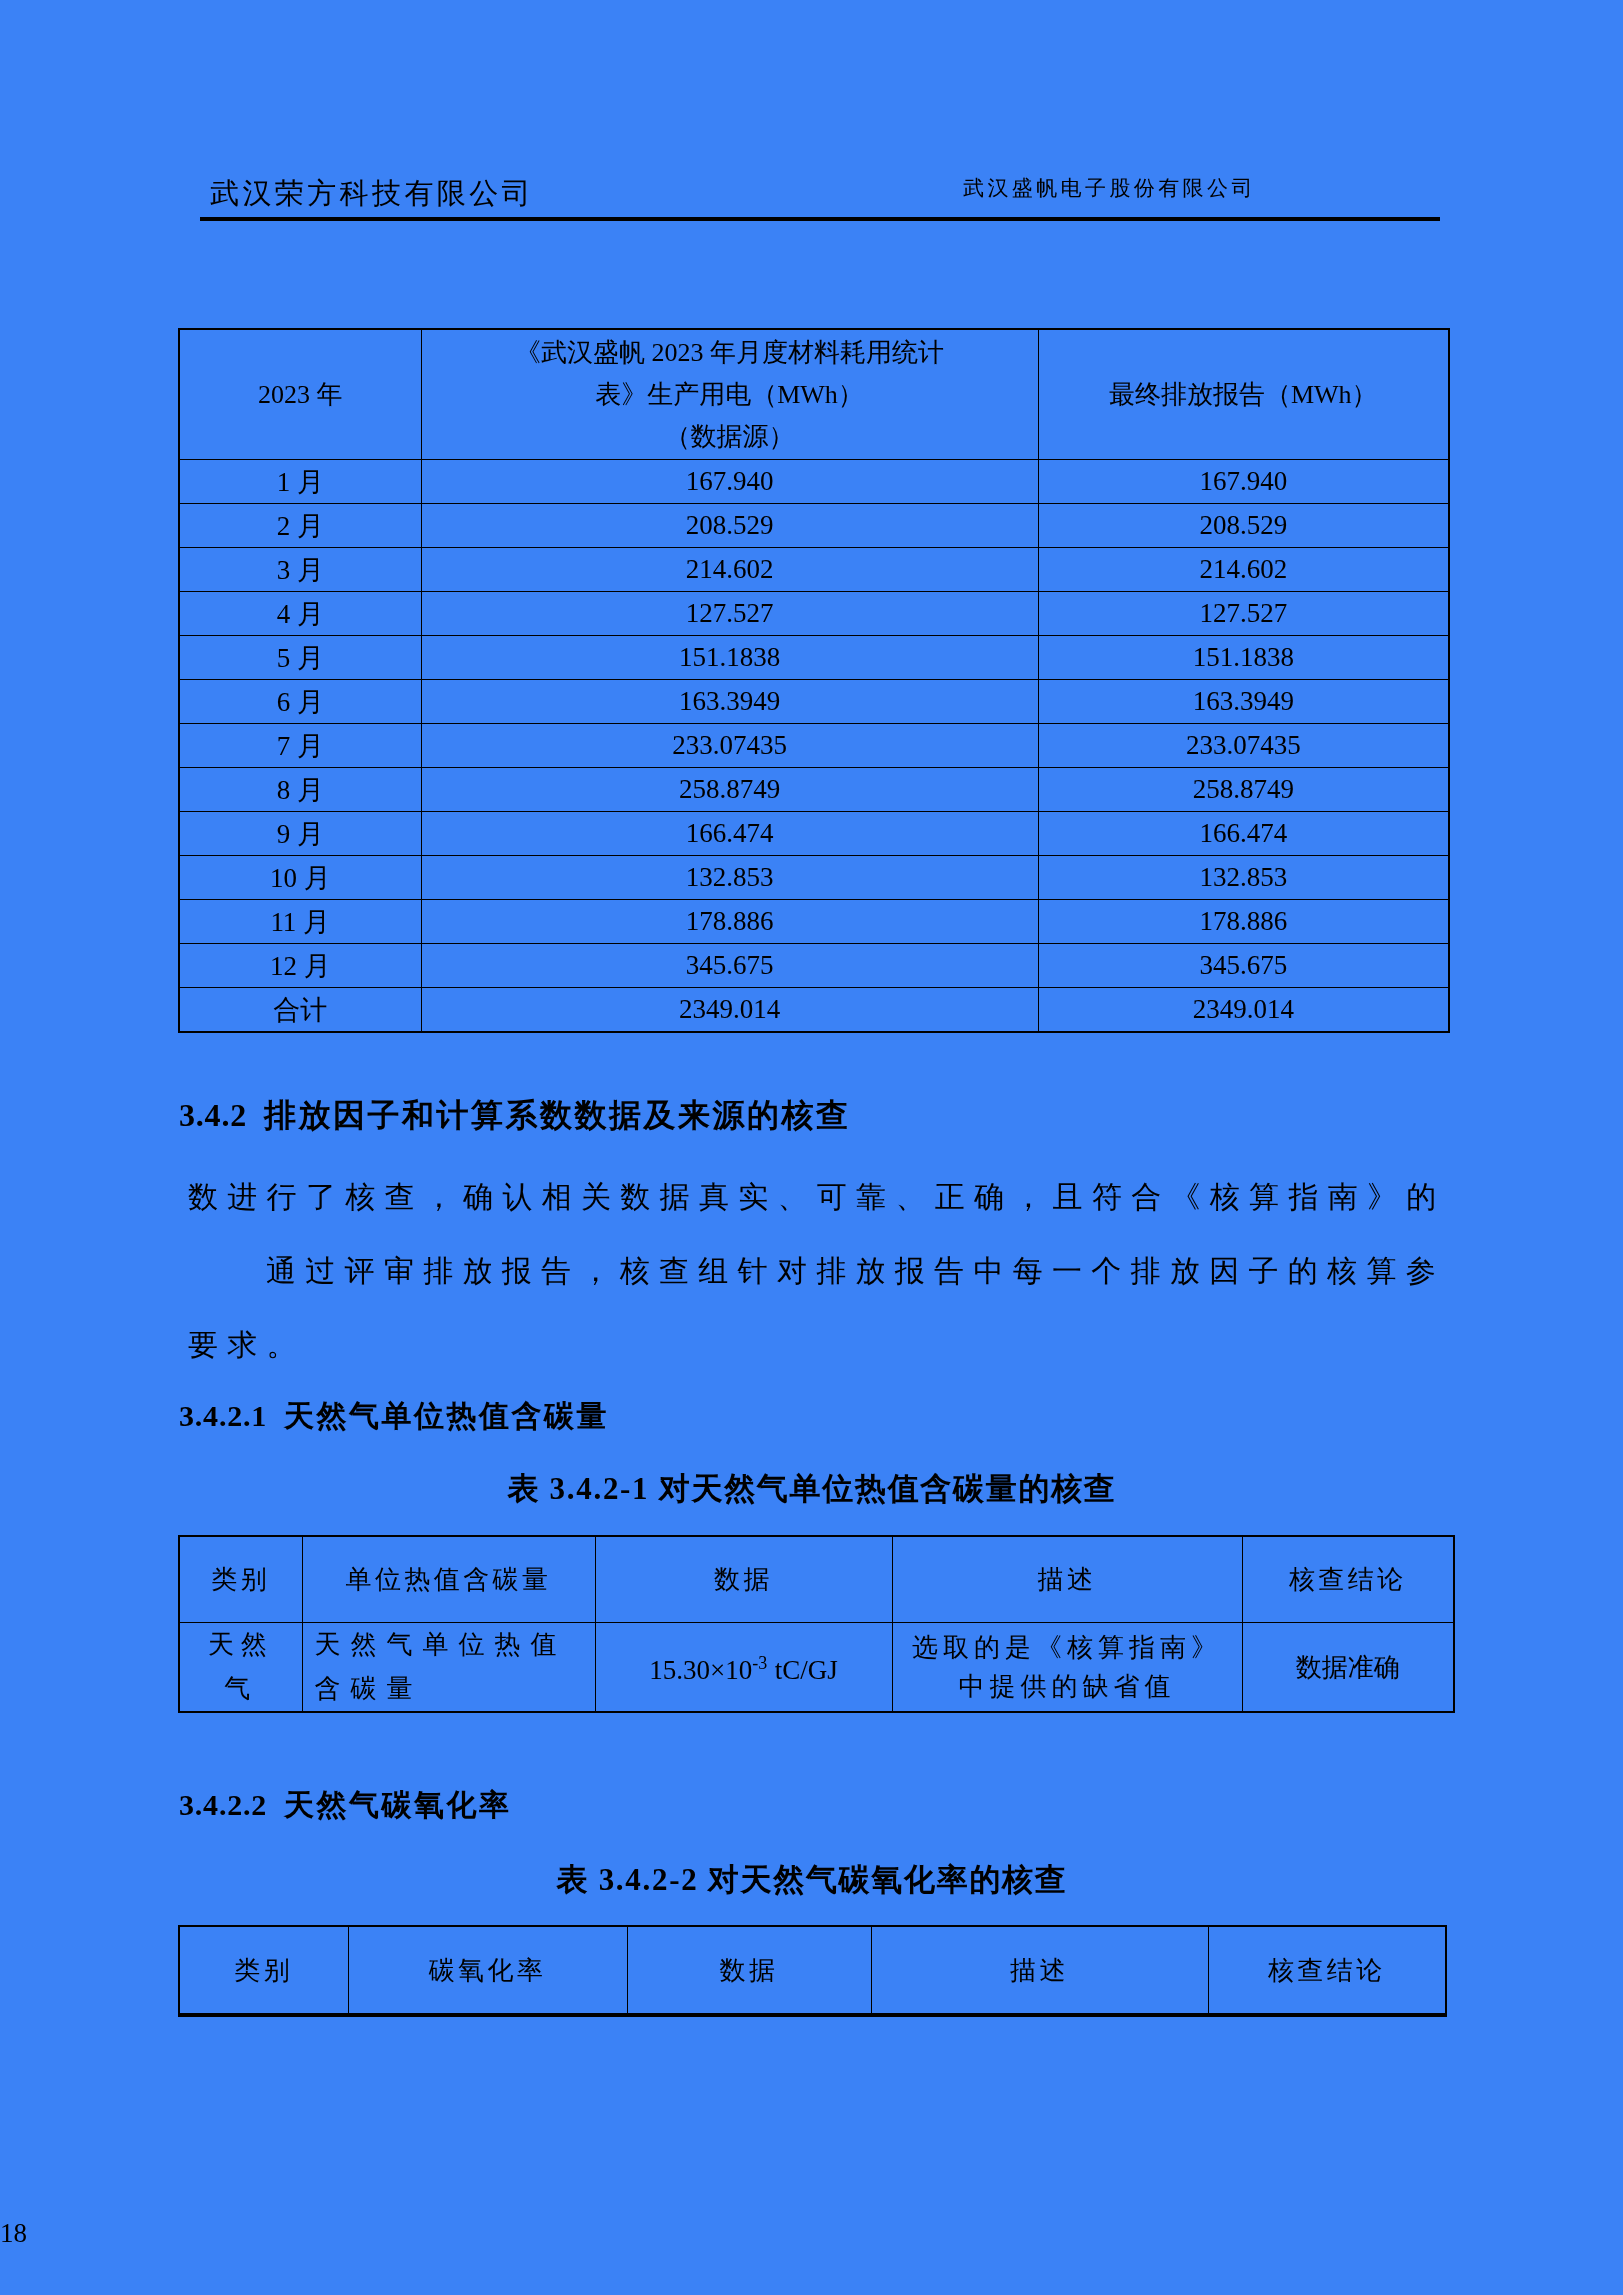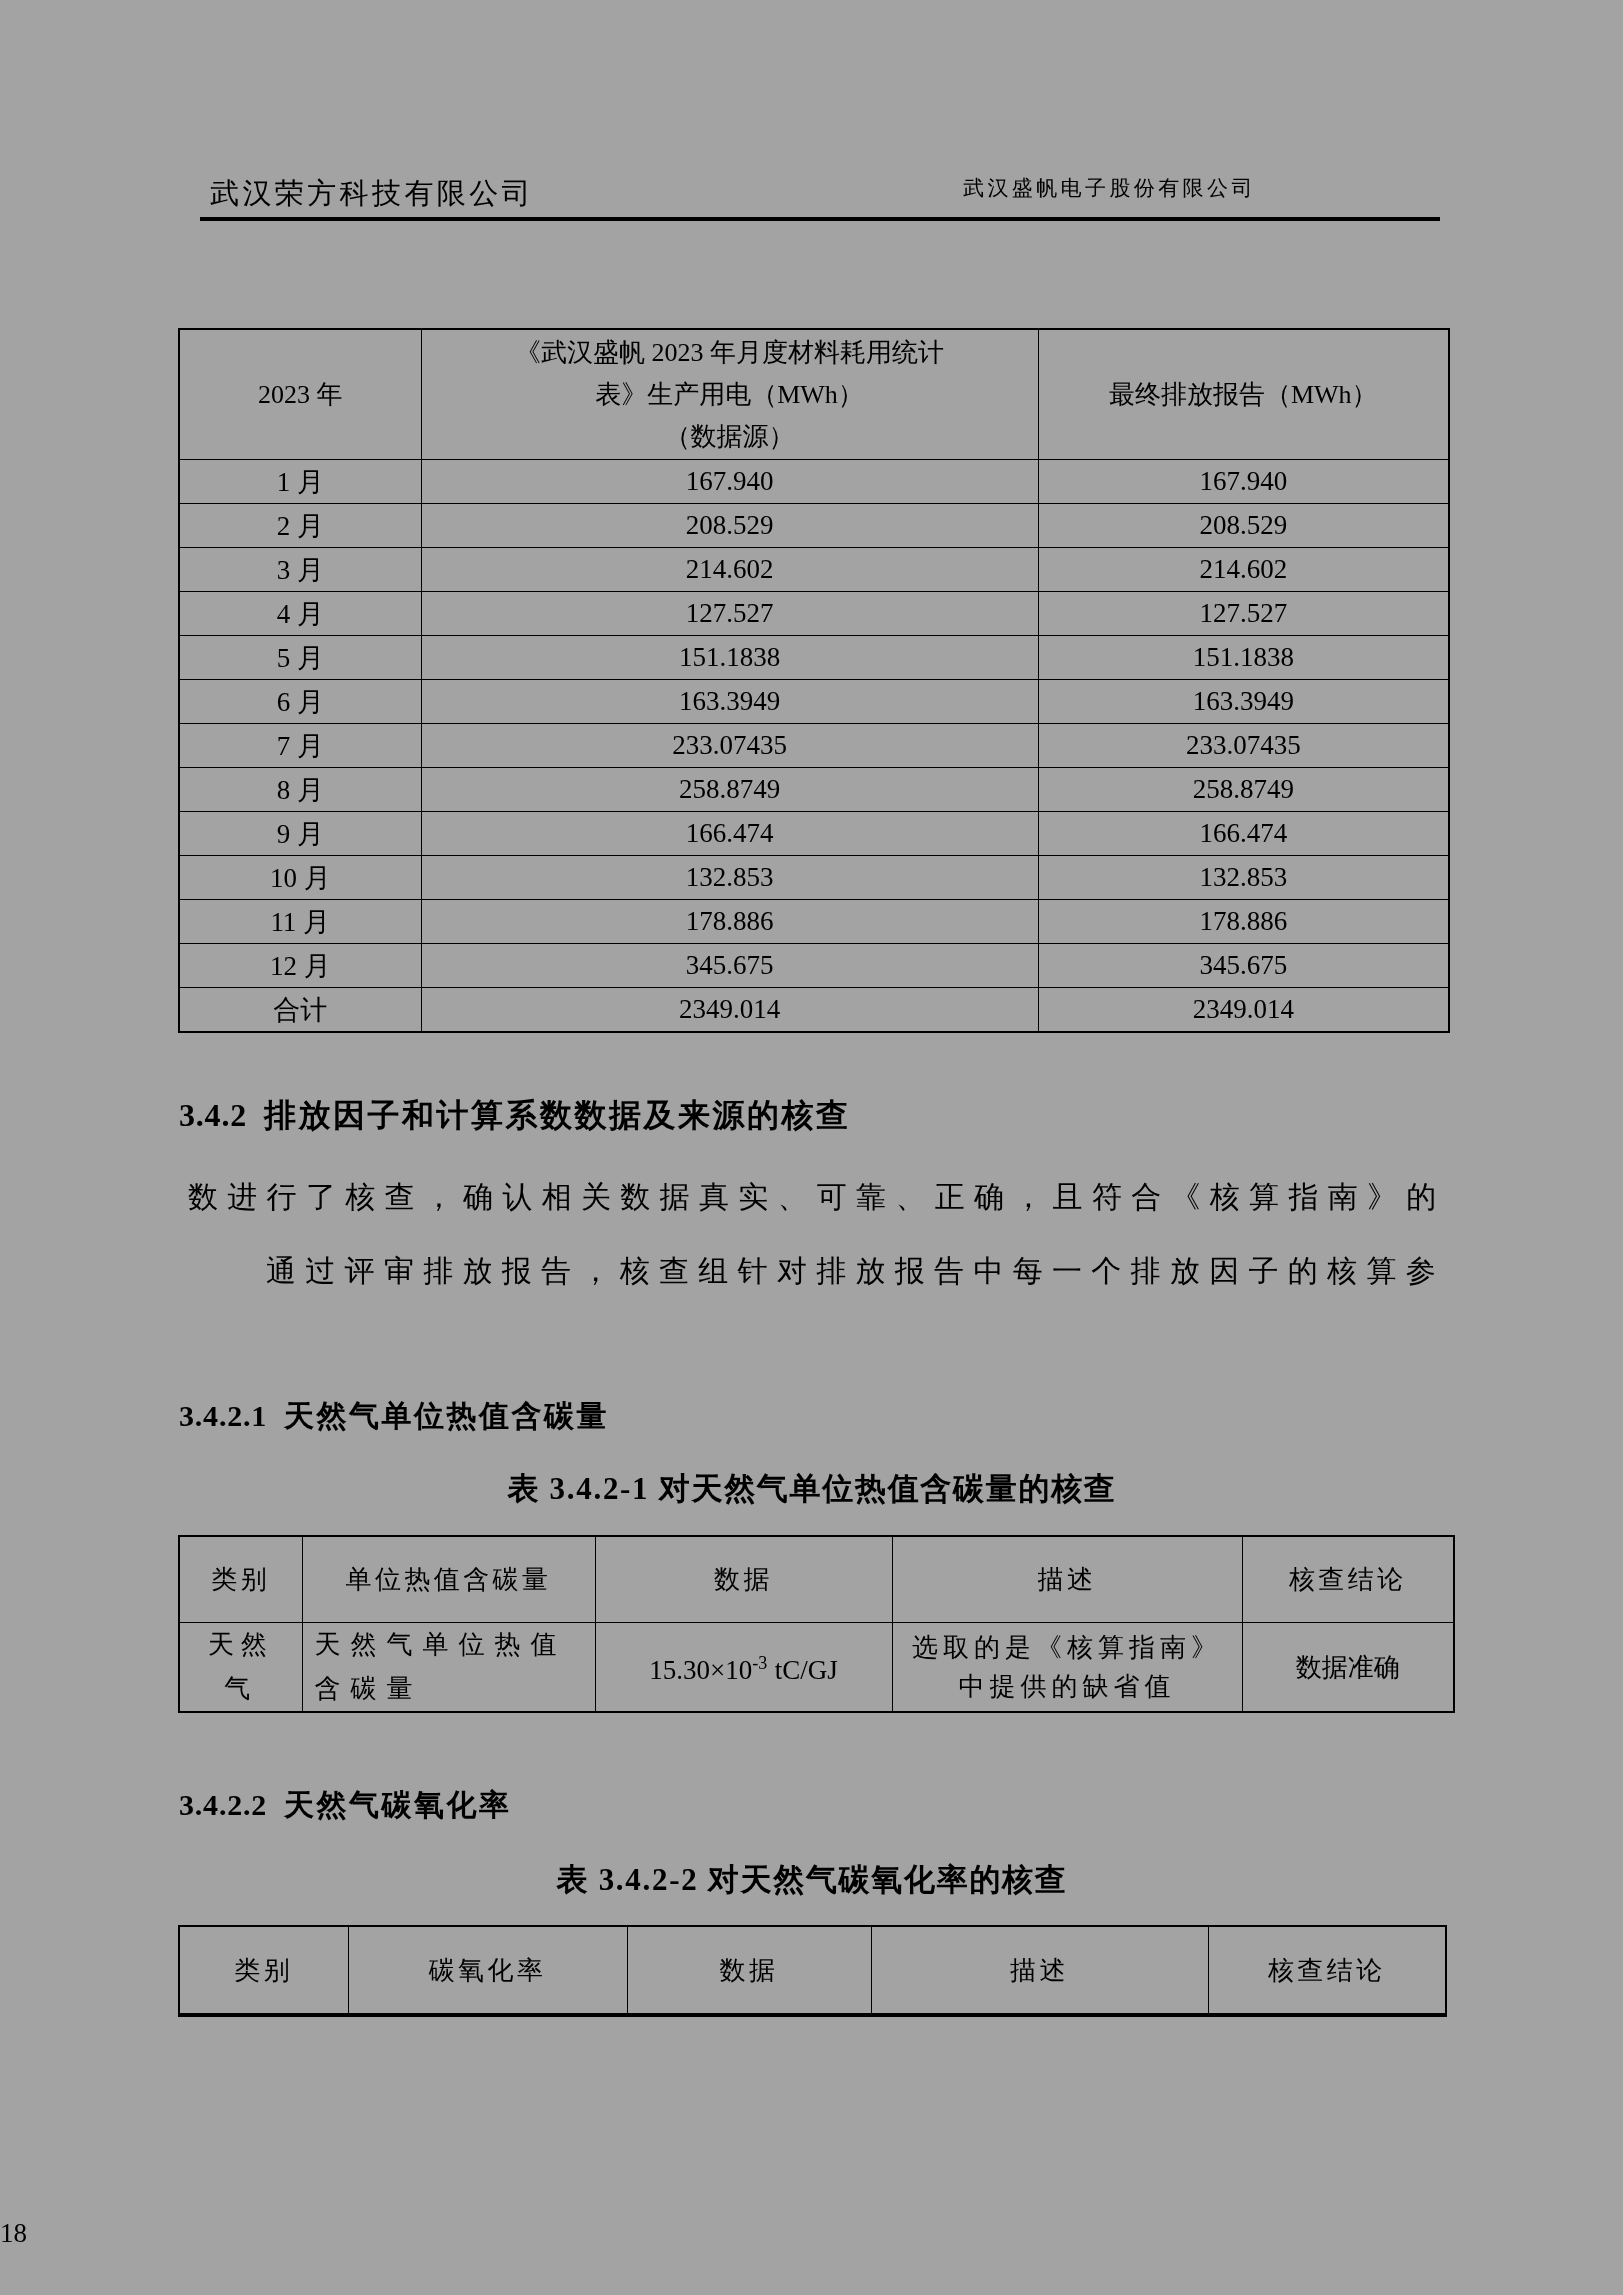--- a/index.html
+++ b/index.html
@@ -1,17 +1,17 @@
 <!DOCTYPE html>
 <html style="font-size:13.5px"><head>
 <meta charset="utf-8">
 <style>
   html,body { margin:0; padding:0; background:#ffffff; }
   .page {
-    position:relative; width:1624px; height:2295px; background:#a3a3a3;
+    position:relative; width:1624px; height:2295px; background:#3b82f6;
     color:#000; font-family:"Liberation Serif", serif; overflow:hidden;
   }
 
   
   .hdr-left  { position:absolute; left:210px;  top:174px; font-size:29px; letter-spacing:3.4px; }
   .hdr-right { position:absolute; left:963px; top:174px; font-size:21px; letter-spacing:3.4px; }
   .hdr-rule  { position:absolute; left:200px;  top:217px; width:1240px; height:4.2px; background:#000; }
 
   
   .tbl-title { position:absolute; left:0; width:100%; text-align:center;
@@ -157,20 +157,21 @@
   </tbody>
     </table>
 
   <div class="sec-h h342">
     <span class="num">3.4.2</span><span class="ttl">排放因子和计算系数数据及来源的核查</span>
   </div>
 
   <div class="para">
     <div class="line">数进行了核查，确认相关数据真实、可靠、正确，且符合《核算指南》的</div>
     <div class="line first">通过评审排放报告，核查组针对排放报告中每一个排放因子的核算参</div>
+    <div class="line">要求。</div>
   </div>
 
   <div class="sec-h h3421">
     <span class="num">3.4.2.1</span><span class="ttl">天然气单位热值含碳量</span>
   </div>
 
   <div class="tbl-title t2-title">表 3.4.2-1 对天然气单位热值含碳量的核查</div>
 
   <table class="table2">
     <colgroup>

